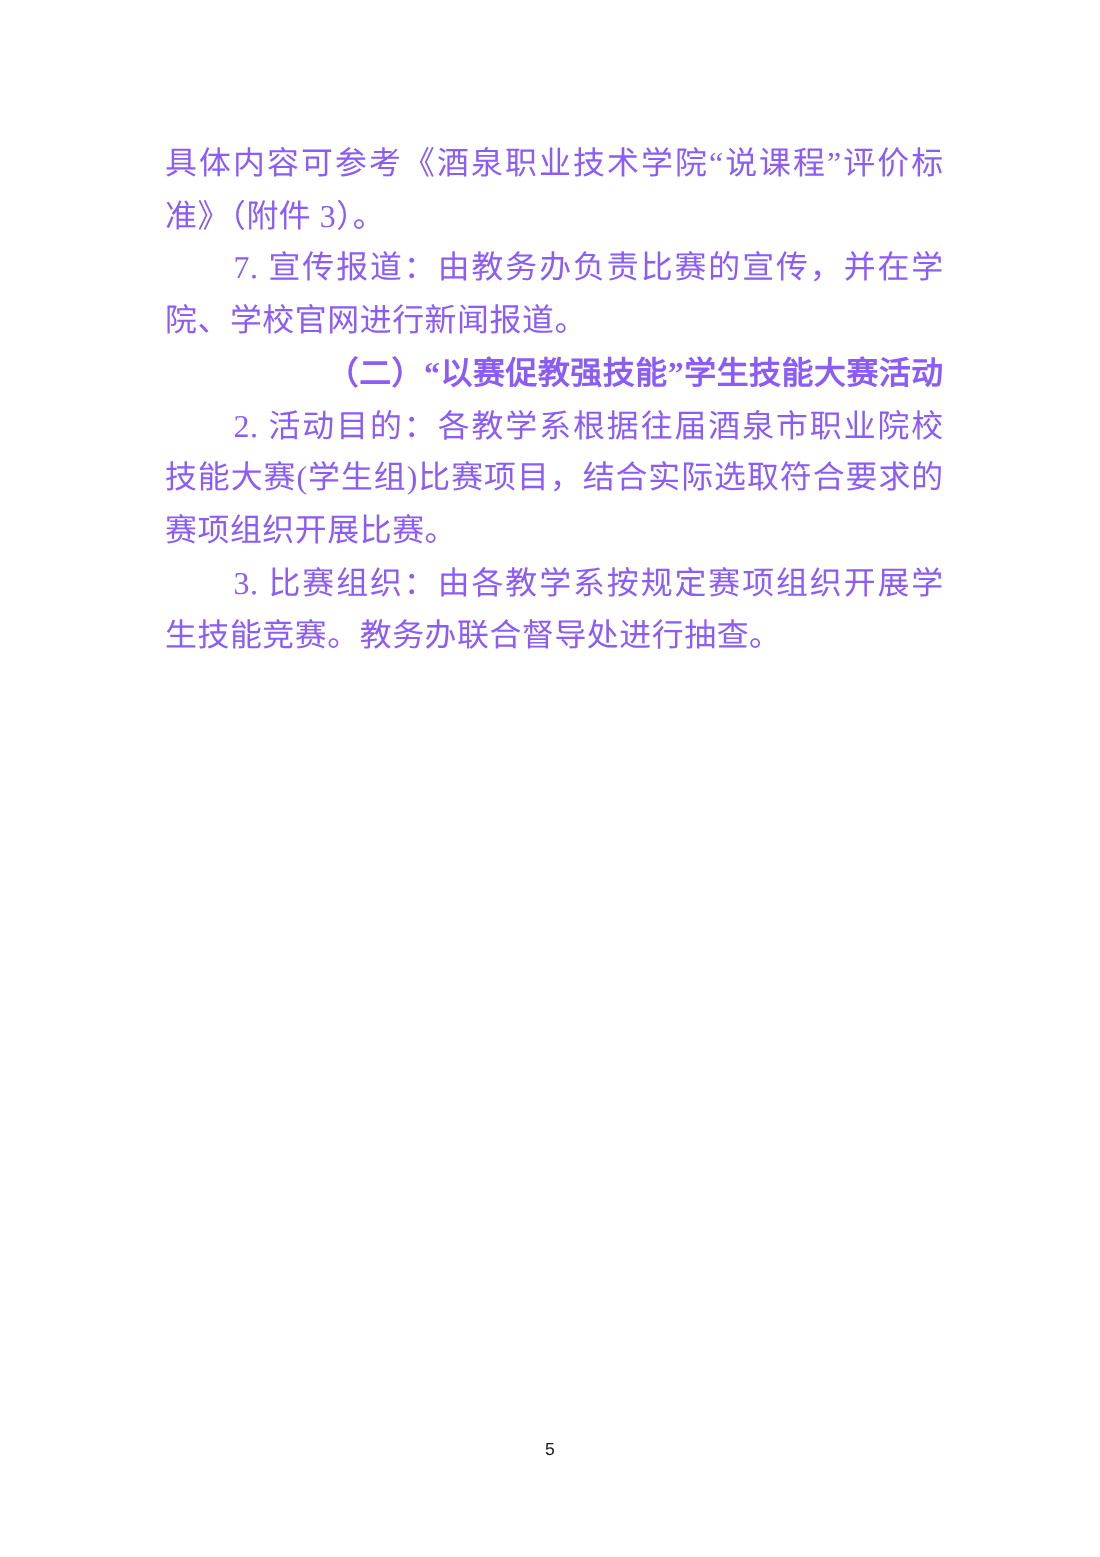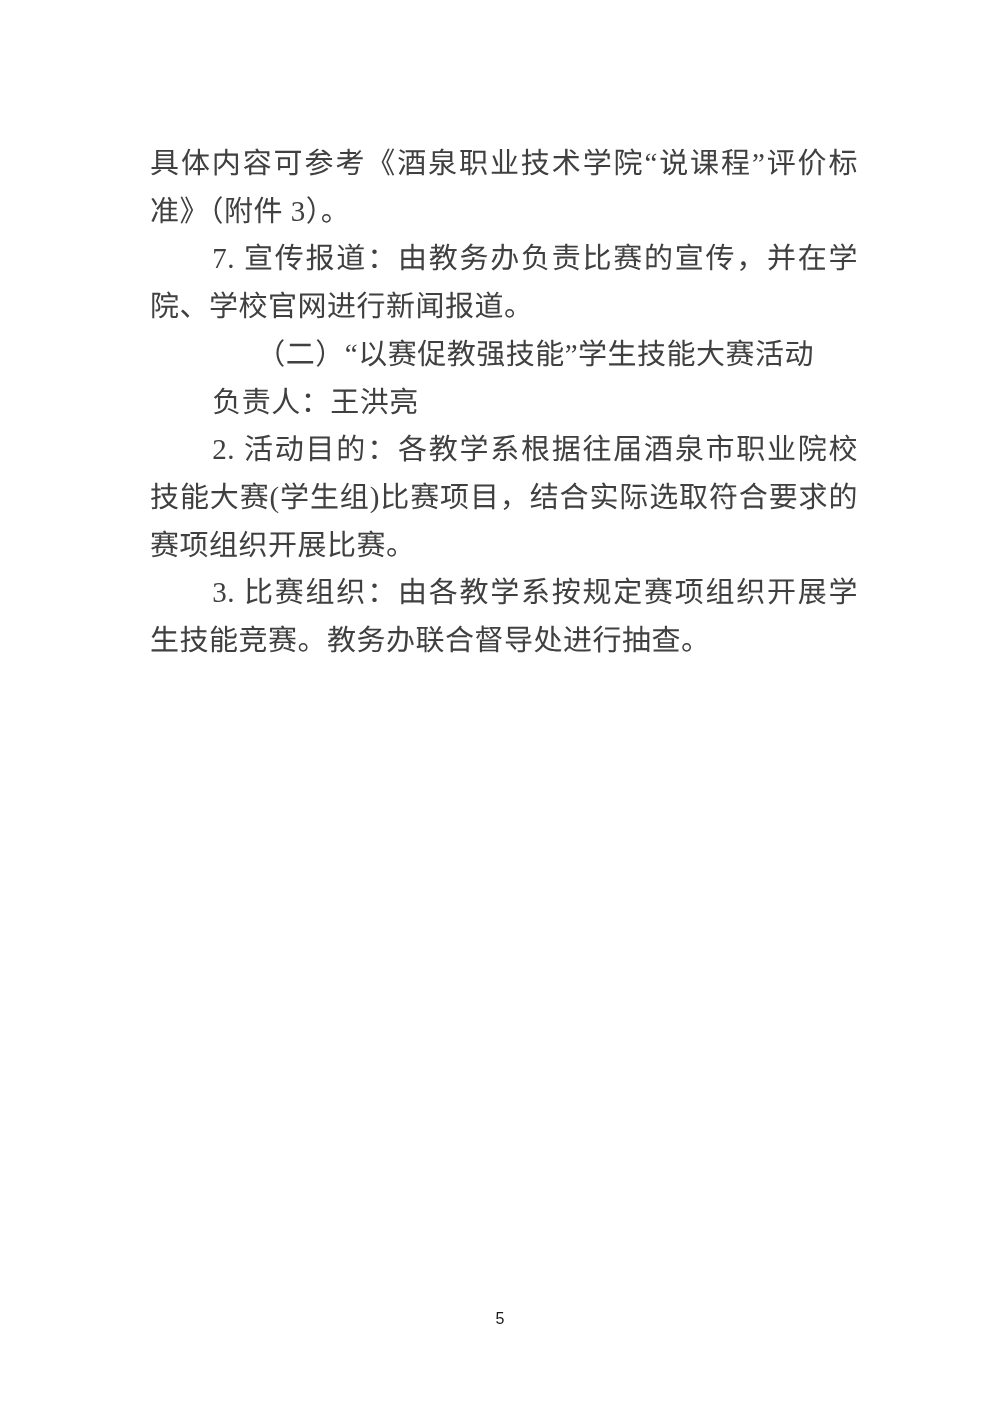--- a/index.html
+++ b/index.html
@@ -15,40 +15,40 @@
   .page {
     position: relative;
     width: 1000px;
     height: 1415px;
     background: #ffffff;
     overflow: hidden;
   }
   .content {
     position: absolute;
     left: 150px;
-    top: 140px;
+    top: 126px;
     width: 708px;
-    color: #404040;
+    color: #8b5cf6;
   }
   .content p {
     margin: 0;
     padding: 0;
     font-size: 29px;
     line-height: 47.7px;
     text-align: justify;
     text-justify: inter-ideograph;
     letter-spacing: 0.5px;
     word-break: break-all;
   }
   .content p.indent {
     text-indent: 2.15em;
   }
   .content p.section-heading {
-    font-weight: normal;
-    text-align: center;
+    font-weight: bold;
+    text-align: right;
   }
   .footer {
     position: absolute;
     left: 0;
     top: 1310px;
     width: 100%;
     text-align: center;
   }
   .footer .page-number {
     font-family: "Liberation Sans", "DejaVu Sans", sans-serif;
@@ -57,20 +57,19 @@
   }
 </style>
 </head>
 <body>
 
 <div class="page">
   <div class="content">
     <p class="no-indent">具体内容可参考《酒泉职业技术学院“说课程”评价标准》（附件 3）。</p>
     <p class="indent">7. 宣传报道：由教务办负责比赛的宣传，并在学院、学校官网进行新闻报道。</p>
     <p class="indent section-heading">（二）“以赛促教强技能”学生技能大赛活动</p>
-    <p class="indent">负责人：王洪亮</p>
     <p class="indent">2. 活动目的：各教学系根据往届酒泉市职业院校技能大赛(学生组)比赛项目，结合实际选取符合要求的赛项组织开展比赛。</p>
     <p class="indent">3. 比赛组织：由各教学系按规定赛项组织开展学生技能竞赛。教务办联合督导处进行抽查。</p>
   </div>
   <div class="footer">
     <span class="page-number">5</span>
   </div>
 </div>
 
 </body></html>

